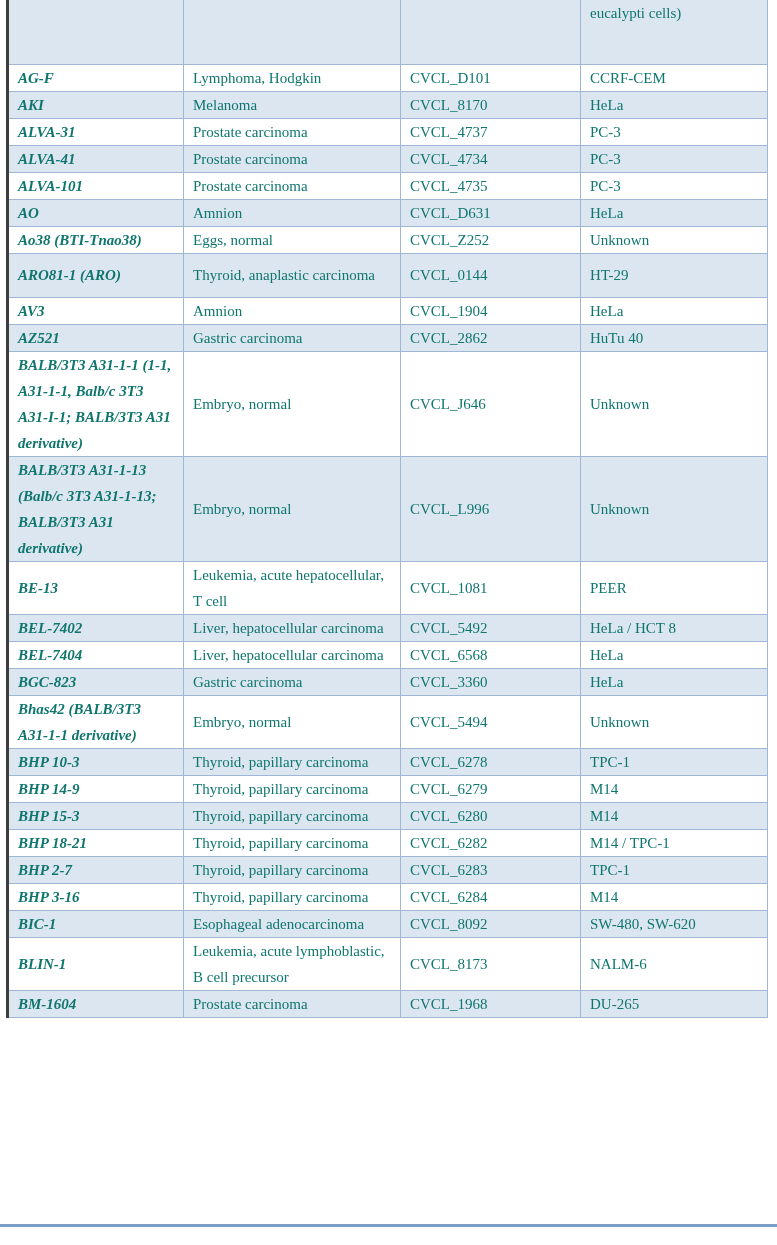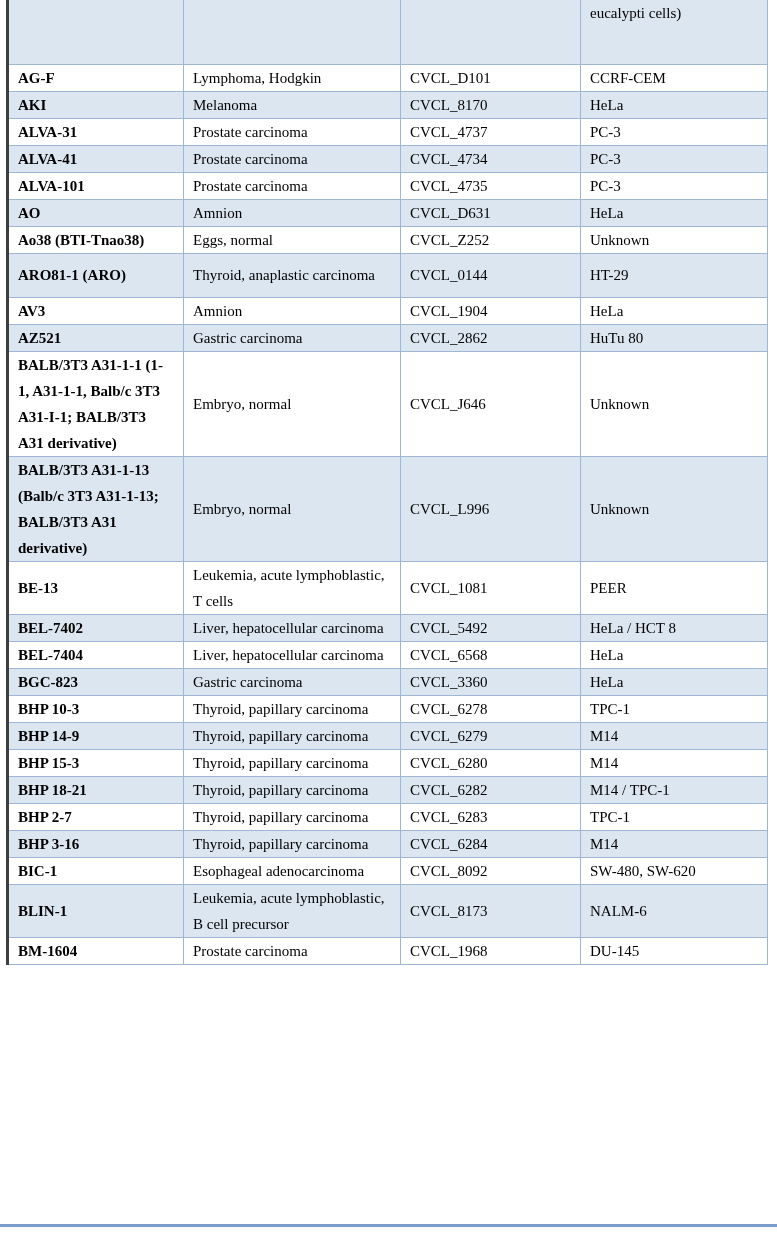--- a/index.html
+++ b/index.html
@@ -1,41 +1,41 @@
 <!DOCTYPE html>
 <html><head>
 <meta charset="utf-8">
 <style>
   html,body{margin:0;padding:0;background:#ffffff;}
   .page{
     position:relative;
     width:777px;height:1229px;
     background:#ffffff;
     font-family:"Liberation Serif", serif;
-    color:#000000;
+    color:#0f766e;
     overflow:hidden;
   }
   table.cellline{
     position:absolute;left:6px;top:0;
     width:760px;
     border-collapse:collapse;
     table-layout:fixed;
     border-left:3px solid #3e3e3e;
     border-right:1px solid #b3c2d8;
   }
   td{
     border:1px solid #9fb6d4;
     padding:0 9px;
     font-size:15px;
     line-height:26px;
     vertical-align:middle;
     overflow:hidden;
     word-wrap:break-word;
   }
-  td.name{font-weight:bold;}
+  td.name{font-weight:bold;font-style:italic;}
   tr:nth-child(odd) td{background:#dce6f1;}
   tr:nth-child(even) td{background:#ffffff;}
   tr.carryover{height:64px;}
   tr.carryover td{vertical-align:top;border-top:none;}
   tr:nth-child(9){height:44px;}
   .bottom-rule{
     position:absolute;left:0;bottom:2px;
     width:777px;height:3px;
     background:#7b9dc9;
   }
@@ -109,37 +109,37 @@
         <tr>
           <td class="name">AV3</td>
           <td>Amnion</td>
           <td>CVCL_1904</td>
           <td>HeLa</td>
         </tr>
         <tr>
           <td class="name">AZ521</td>
           <td>Gastric carcinoma</td>
           <td>CVCL_2862</td>
-          <td>HuTu 80</td>
+          <td>HuTu 40</td>
         </tr>
         <tr>
           <td class="name">BALB/3T3 A31-1-1 (1-1, A31-1-1, Balb/c 3T3 A31-I-1; BALB/3T3 A31 derivative)</td>
           <td>Embryo, normal</td>
           <td>CVCL_J646</td>
           <td>Unknown</td>
         </tr>
         <tr>
           <td class="name">BALB/3T3 A31-1-13 (Balb/c 3T3 A31-1-13; BALB/3T3 A31 derivative)</td>
           <td>Embryo, normal</td>
           <td>CVCL_L996</td>
           <td>Unknown</td>
         </tr>
         <tr>
           <td class="name">BE-13</td>
-          <td>Leukemia, acute lymphoblastic, T cells</td>
+          <td>Leukemia, acute hepatocellular, T cell</td>
           <td>CVCL_1081</td>
           <td>PEER</td>
         </tr>
         <tr>
           <td class="name">BEL-7402</td>
           <td>Liver, hepatocellular carcinoma</td>
           <td>CVCL_5492</td>
           <td>HeLa / HCT 8</td>
         </tr>
         <tr>
@@ -148,20 +148,26 @@
           <td>CVCL_6568</td>
           <td>HeLa</td>
         </tr>
         <tr>
           <td class="name">BGC-823</td>
           <td>Gastric carcinoma</td>
           <td>CVCL_3360</td>
           <td>HeLa</td>
         </tr>
         <tr>
+          <td class="name">Bhas42 (BALB/3T3 A31-1-1 derivative)</td>
+          <td>Embryo, normal</td>
+          <td>CVCL_5494</td>
+          <td>Unknown</td>
+        </tr>
+        <tr>
           <td class="name">BHP 10-3</td>
           <td>Thyroid, papillary carcinoma</td>
           <td>CVCL_6278</td>
           <td>TPC-1</td>
         </tr>
         <tr>
           <td class="name">BHP 14-9</td>
           <td>Thyroid, papillary carcinoma</td>
           <td>CVCL_6279</td>
           <td>M14</td>
@@ -199,18 +205,18 @@
         <tr>
           <td class="name">BLIN-1</td>
           <td>Leukemia, acute lymphoblastic, B cell precursor</td>
           <td>CVCL_8173</td>
           <td>NALM-6</td>
         </tr>
         <tr>
           <td class="name">BM-1604</td>
           <td>Prostate carcinoma</td>
           <td>CVCL_1968</td>
-          <td>DU-145</td>
+          <td>DU-265</td>
         </tr>
       </tbody>
   </table>
   <div class="bottom-rule"></div>
 </div>
 
 </body></html>

